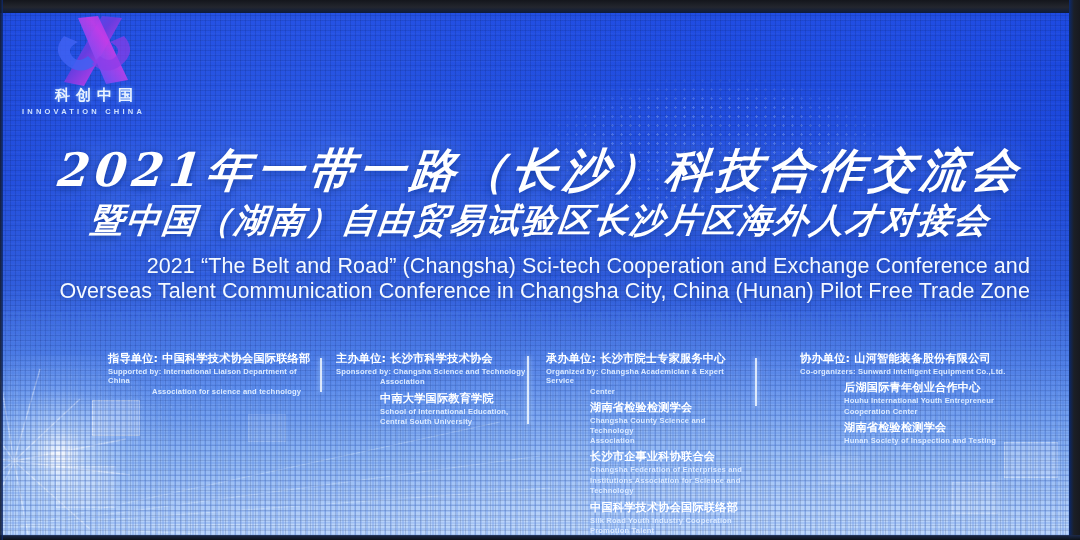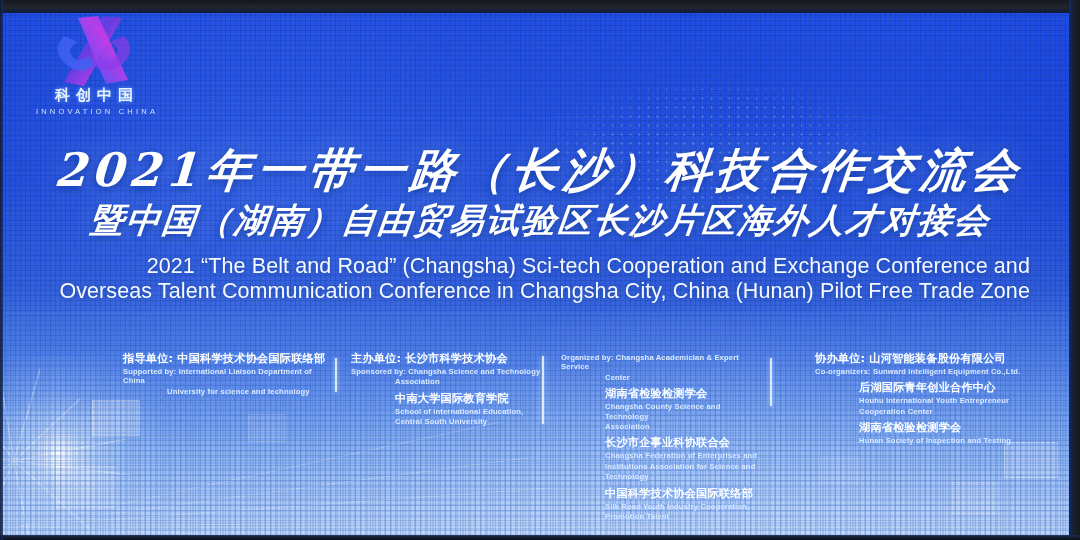--- a/index.html
+++ b/index.html
@@ -81,42 +81,42 @@
      z-index:31;opacity:.75;}
 
   
   .content{position:absolute;inset:0;z-index:35;}
 
   
   .logo{position:absolute;left:22px;top:12px;width:150px;}
   .logo-mark{width:100px;height:78px;margin-left:22px;display:block;}
   .logo-cn{margin-top:-4px;text-align:center;color:#e9f2ff;font-size:15px;letter-spacing:6px;
      font-weight:700;text-shadow:0 0 4px rgba(120,180,255,.8);font-family:"DejaVu Sans",sans-serif;}
-  .logo-en{text-align:center;color:#cfe2ff;font-size:7.5px;letter-spacing:3.2px;margin-top:2px;
-     font-weight:400;}
+  .logo-en{color:#cfe2ff;font-size:7.5px;letter-spacing:3.2px;margin-top:2px;
+     font-weight:700;}
 
   
   .title-cn1{position:absolute;left:0;right:0;top:140px;text-align:center;color:#ffffff;
      font-family:"DejaVu Serif","Liberation Serif",serif;font-size:46px;font-weight:700;
      letter-spacing:5px;font-style:italic;
      text-shadow:0 2px 10px rgba(0,40,140,.75),0 0 26px rgba(150,200,255,.45);
      transform:skewX(-6deg);white-space:nowrap;}
   .title-cn2{position:absolute;left:0;right:0;top:198px;text-align:center;color:#ffffff;
      font-family:"DejaVu Serif","Liberation Serif",serif;font-size:34px;font-weight:700;
      letter-spacing:2px;font-style:italic;
      text-shadow:0 2px 9px rgba(0,40,140,.75),0 0 22px rgba(150,200,255,.4);
      transform:skewX(-6deg);white-space:nowrap;}
 
   .title-en{position:absolute;left:50px;right:50px;top:254px;text-align:right;color:#f4f9ff;
      font-size:21.5px;line-height:25px;font-weight:400;letter-spacing:.1px;
      text-shadow:0 1px 6px rgba(0,40,140,.65),0 0 14px rgba(160,205,255,.35);}
   .title-en div{white-space:nowrap;}
 
   
-  .orgs{position:absolute;left:15px;top:352px;width:944px;height:150px;}
+  .orgs{position:absolute;left:0;top:352px;width:944px;height:150px;}
   .col{position:absolute;top:0;}
   .col1{left:108px;width:205px;}
   .col2{left:336px;width:190px;}
   .col3{left:546px;width:198px;}
   .col4{left:772px;width:210px;padding-left:28px;}
 
   .grp{margin-bottom:5px;}
   .cn{color:#ffffff;font-size:11.2px;font-weight:700;line-height:14px;letter-spacing:.2px;
       font-family:"DejaVu Sans",sans-serif;text-shadow:0 0 5px rgba(90,150,255,.8);}
   .en{color:#dceaff;font-size:7.6px;line-height:9.4px;font-weight:700;letter-spacing:.15px;
@@ -219,39 +219,40 @@
     <div class="orgs">
 
       <div class="divider d1"></div>
       <div class="divider d2"></div>
       <div class="divider d3"></div>
 
       <div class="col col1">
         <div class="grp">
           <div class="cn">指导单位: 中国科学技术协会国际联络部</div>
           <div class="en">Supported by: International Liaison Department of China</div>
-          <div class="en indent-en">University for science and technology</div>
+          <div class="en indent-en">Association for science and technology</div>
         </div>
       </div>
 
       <div class="col col2">
         <div class="grp">
           <div class="cn">主办单位: 长沙市科学技术协会</div>
           <div class="en">Sponsored by: Changsha Science and Technology</div>
           <div class="en indent-en">Association</div>
         </div>
         <div class="grp">
           <div class="cn indent">中南大学国际教育学院</div>
           <div class="en indent-en">School of International Education,</div>
           <div class="en indent-en">Central South University</div>
         </div>
       </div>
 
       <div class="col col3">
         <div class="grp">
+          <div class="cn">承办单位: 长沙市院士专家服务中心</div>
           <div class="en">Organized by: Changsha Academiclan  &amp; Expert Service</div>
           <div class="en indent-en">Center</div>
         </div>
         <div class="grp">
           <div class="cn indent">湖南省检验检测学会</div>
           <div class="en indent-en">Changsha County Science and Technology</div>
           <div class="en indent-en">Association</div>
         </div>
         <div class="grp">
           <div class="cn indent">长沙市企事业科协联合会</div>

